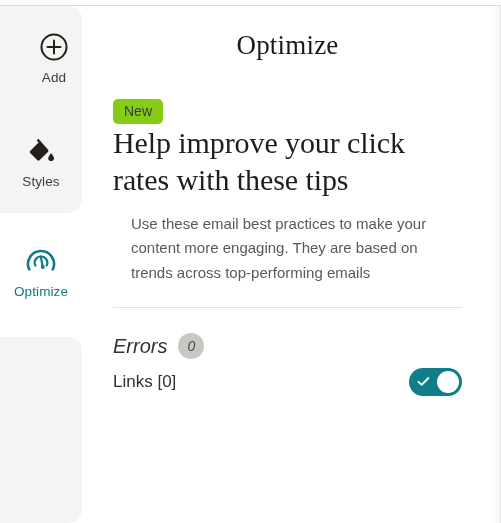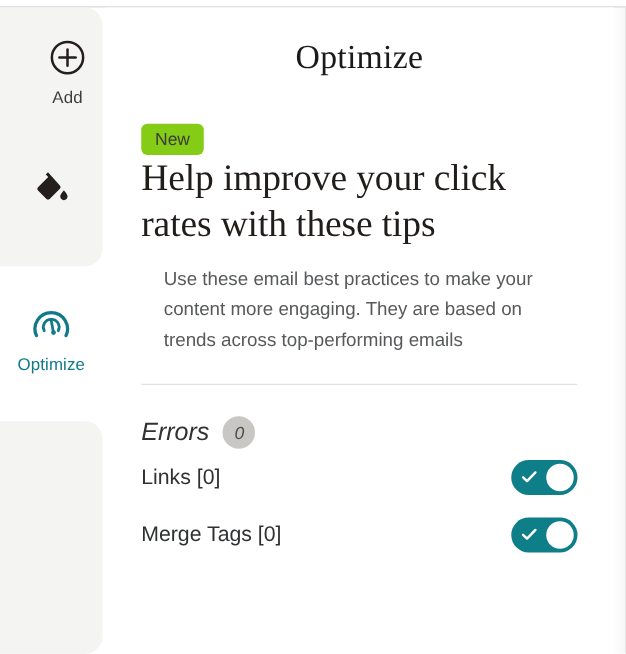--- a/index.html
+++ b/index.html
@@ -246,20 +246,21 @@
 
     <div class="side-item" id="side-styles">
       <span class="ico">
         <svg width="30" height="30" viewBox="0 0 30 30" aria-hidden="true">
           <g fill="#241f1c">
             <path d="M12.4 2.8 L10.6 4.6 L12.6 6.6 L4.4 14.8 C3.7 15.5 3.7 16.6 4.4 17.3 L11.2 24.1 C11.9 24.8 13 24.8 13.7 24.1 L21.9 15.9 C22.6 15.2 22.6 14.1 21.9 13.4 Z"></path>
             <path d="M25.1 17.2 C25.1 17.2 22.2 20.4 22.2 22.2 C22.2 23.8 23.5 25.1 25.1 25.1 C26.7 25.1 28 23.8 28 22.2 C28 20.4 25.1 17.2 25.1 17.2 Z"></path>
           </g>
         </svg>
       </span>
+      <span class="lbl">Styles</span>
     </div>
 
     <div class="side-item active" id="side-optimize">
       <span class="ico">
         <svg width="32" height="32" viewBox="0 0 32 32" aria-hidden="true">
           <path d="M4.2 24.5 A13 13 0 1 1 27.8 24.5" fill="none" stroke="#107a86" stroke-width="2.6" stroke-linecap="round"></path>
           <path d="M16 11.5 A6.2 6.2 0 0 0 10.4 20.6" fill="none" stroke="#107a86" stroke-width="2.2" stroke-linecap="round"></path>
           <path d="M16 11.5 A6.2 6.2 0 0 1 21.6 20.6" fill="none" stroke="#107a86" stroke-width="2.2" stroke-linecap="round"></path>
           <line x1="16" y1="12.6" x2="17.6" y2="21.2" stroke="#107a86" stroke-width="2.2" stroke-linecap="round"></line>
           <circle cx="17.8" cy="22" r="1.9" fill="#107a86"></circle>
@@ -293,28 +294,19 @@
         <span class="rlabel">Links [0]</span>
         <span class="toggle" style="background: rgb(14, 126, 136);">
           <svg class="tick" viewBox="0 0 14 14" aria-hidden="true">
             <polyline points="1.6,7.4 5,10.6 12.2,3.2" fill="none" stroke="#ffffff" stroke-width="2.1" stroke-linecap="round" stroke-linejoin="round"></polyline>
           </svg>
           <span class="knob"></span>
         </span>
       </div>
 
       
-      <div class="opt-row">
-        <span class="rlabel">Merge Tags [0]</span>
-        <span class="toggle" style="background: rgb(14, 126, 136);">
-          <svg class="tick" viewBox="0 0 14 14" aria-hidden="true">
-            <polyline points="1.6,7.4 5,10.6 12.2,3.2" fill="none" stroke="#ffffff" stroke-width="2.1" stroke-linecap="round" stroke-linejoin="round"></polyline>
-          </svg>
-          <span class="knob"></span>
-        </span>
-      </div>
 
     </div>
   </div>
 
   <div class="right-shade"></div>
   <div class="right-rule"></div>
 </div>
 
 </body></html>

